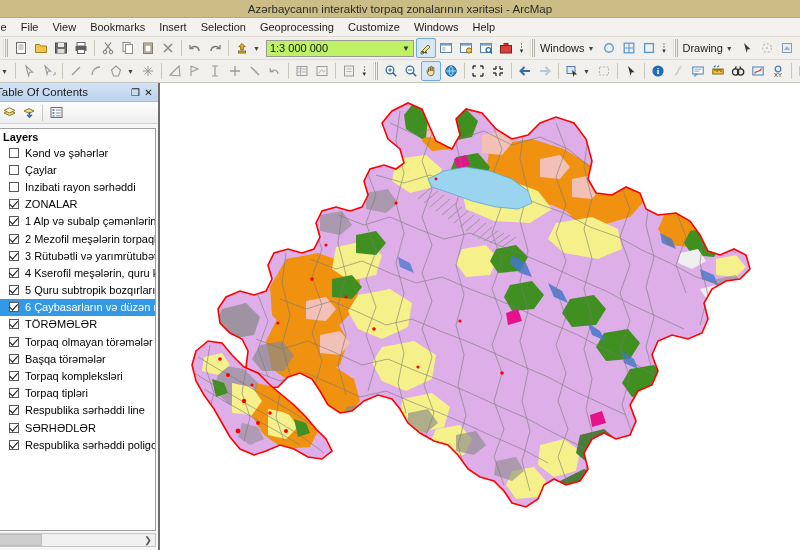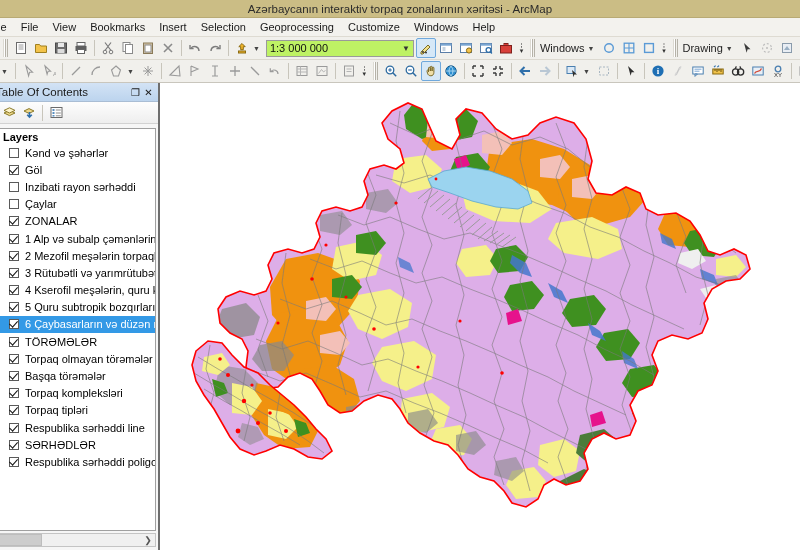--- a/index.html
+++ b/index.html
@@ -683,30 +683,26 @@
 
       <div class="toc-tree-wrap">
         <div class="toc-tree">
           <div class="toc-root">Layers</div>
           <div id="layer-list">
               <div class="layer-row">
                 <div class="chk"></div>
                 <div class="layer-label">Kənd və şəhərlər</div>
               </div>
               <div class="layer-row">
-                <div class="chk on"></div>
-                <div class="layer-label">Göl</div>
+                <div class="chk"></div>
+                <div class="layer-label">Çaylar</div>
               </div>
               <div class="layer-row">
                 <div class="chk"></div>
                 <div class="layer-label">Inzibati rayon sərhəddi</div>
-              </div>
-              <div class="layer-row">
-                <div class="chk"></div>
-                <div class="layer-label">Çaylar</div>
               </div>
               <div class="layer-row">
                 <div class="chk on"></div>
                 <div class="layer-label group">ZONALAR</div>
               </div>
               <div class="layer-row">
                 <div class="chk on"></div>
                 <div class="layer-label">1 Alp və subalp çəmənlərinin və çə</div>
               </div>
               <div class="layer-row">

